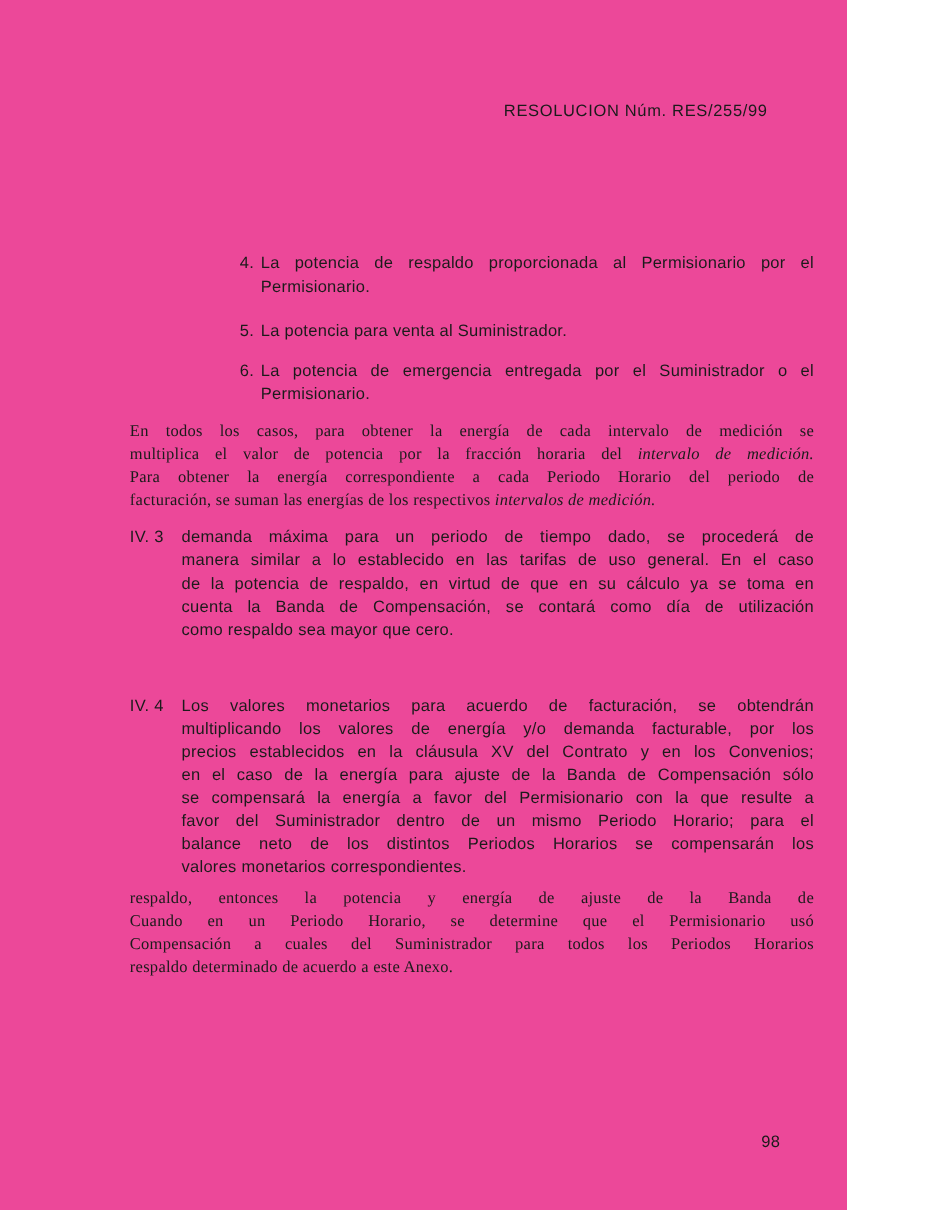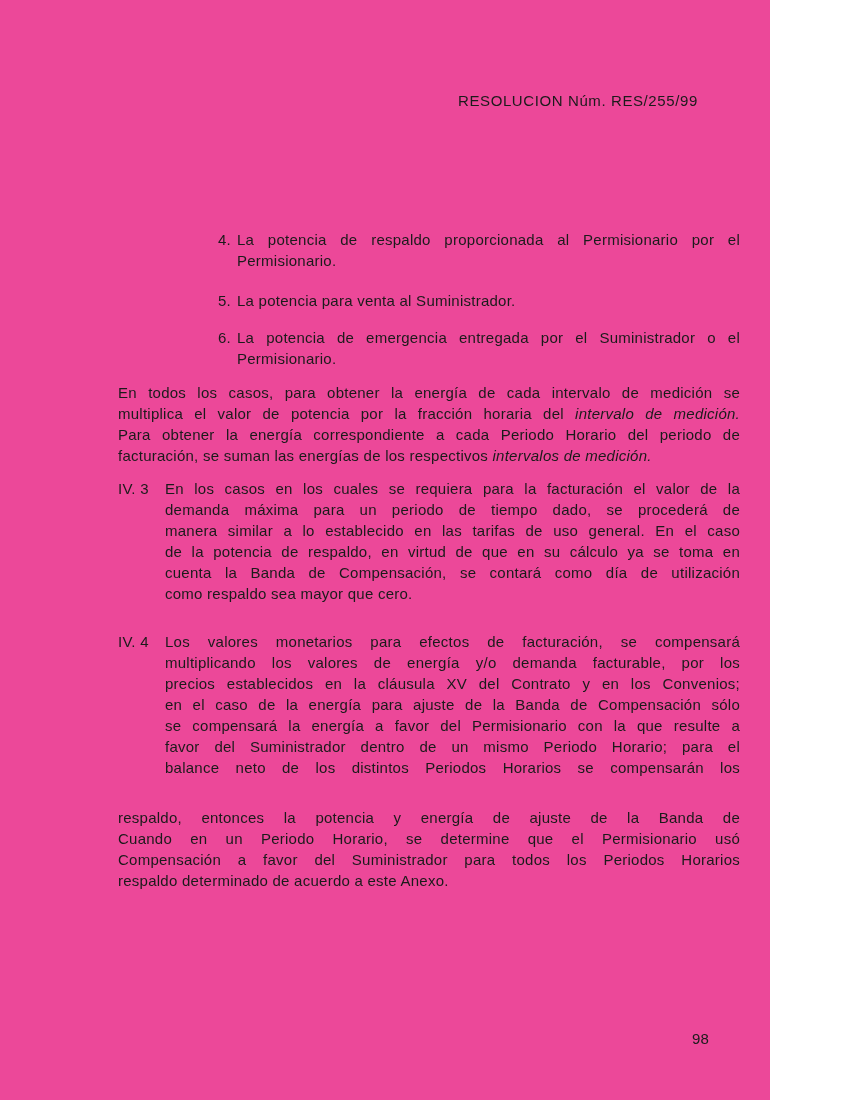--- a/index.html
+++ b/index.html
@@ -37,20 +37,21 @@
   .item-5 { top: 290px; }
   .item-6 { top: 327px; }
   .num {
     position: absolute;
     left: 0;
     top: 0;
   }
   .para {
     left: 118px;
     width: 622px;
+    font-family: Liberation Serif, serif;
   }
   .para-1 { top: 382px; }
   .para-2 { top: 807px; }
   .clause {
     left: 118px;
     width: 622px;
     padding-left: 47px;
   }
   .clause-iv3 { top: 478px; }
   .clause-iv4 { top: 631px; }
@@ -98,41 +99,41 @@
 
   <div class="block para para-1">
     <div class="jline">En todos los casos, para obtener la energía de cada intervalo de medición se</div>
     <div class="jline"><span>multiplica el valor de potencia por la fracción horaria del </span><span class="it">intervalo de medición.</span></div>
     <div class="jline">Para obtener la energía correspondiente a cada Periodo Horario del periodo de</div>
     <div class="jline last"><span>facturación, se suman las energías de los respectivos </span><span class="it">intervalos de medición.</span></div>
   </div>
 
   <div class="block clause clause-iv3">
     <span class="clabel">IV. 3</span>
-    <div class="jline">En los casos en los cuales se requiera para la facturación el valor de la</div>
     <div class="jline">demanda máxima para un periodo de tiempo dado, se procederá de</div>
     <div class="jline">manera similar a lo establecido en las tarifas de uso general. En el caso</div>
     <div class="jline">de la potencia de respaldo, en virtud de que en su cálculo ya se toma en</div>
     <div class="jline">cuenta la Banda de Compensación, se contará como día de utilización</div>
     <div class="jline last">como respaldo sea mayor que cero.</div>
   </div>
 
   <div class="block clause clause-iv4">
     <span class="clabel">IV. 4</span>
-    <div class="jline">Los valores monetarios para efectos de facturación, se compensará</div>
+    <div class="jline">Los valores monetarios para acuerdo de facturación, se obtendrán</div>
     <div class="jline">multiplicando los valores de energía y/o demanda facturable, por los</div>
     <div class="jline">precios establecidos en la cláusula XV del Contrato y en los Convenios;</div>
     <div class="jline">en el caso de la energía para ajuste de la Banda de Compensación sólo</div>
     <div class="jline">se compensará la energía a favor del Permisionario con la que resulte a</div>
     <div class="jline">favor del Suministrador dentro de un mismo Periodo Horario; para el</div>
     <div class="jline">balance neto de los distintos Periodos Horarios se compensarán los</div>
+    <div class="jline last">valores monetarios correspondientes.</div>
   </div>
 
   <div class="block para para-2">
     <div class="jline">respaldo, entonces la potencia y energía de ajuste de la Banda de</div>
     <div class="jline">Cuando en un Periodo Horario, se determine que el Permisionario usó</div>
-    <div class="jline">Compensación a favor del Suministrador para todos los Periodos Horarios</div>
+    <div class="jline">Compensación a cuales del Suministrador para todos los Periodos Horarios</div>
     <div class="jline last">respaldo determinado de acuerdo a este Anexo.</div>
   </div>
 
   <div class="block pagenum">98</div>
 
 </div>
 
 </body></html>

